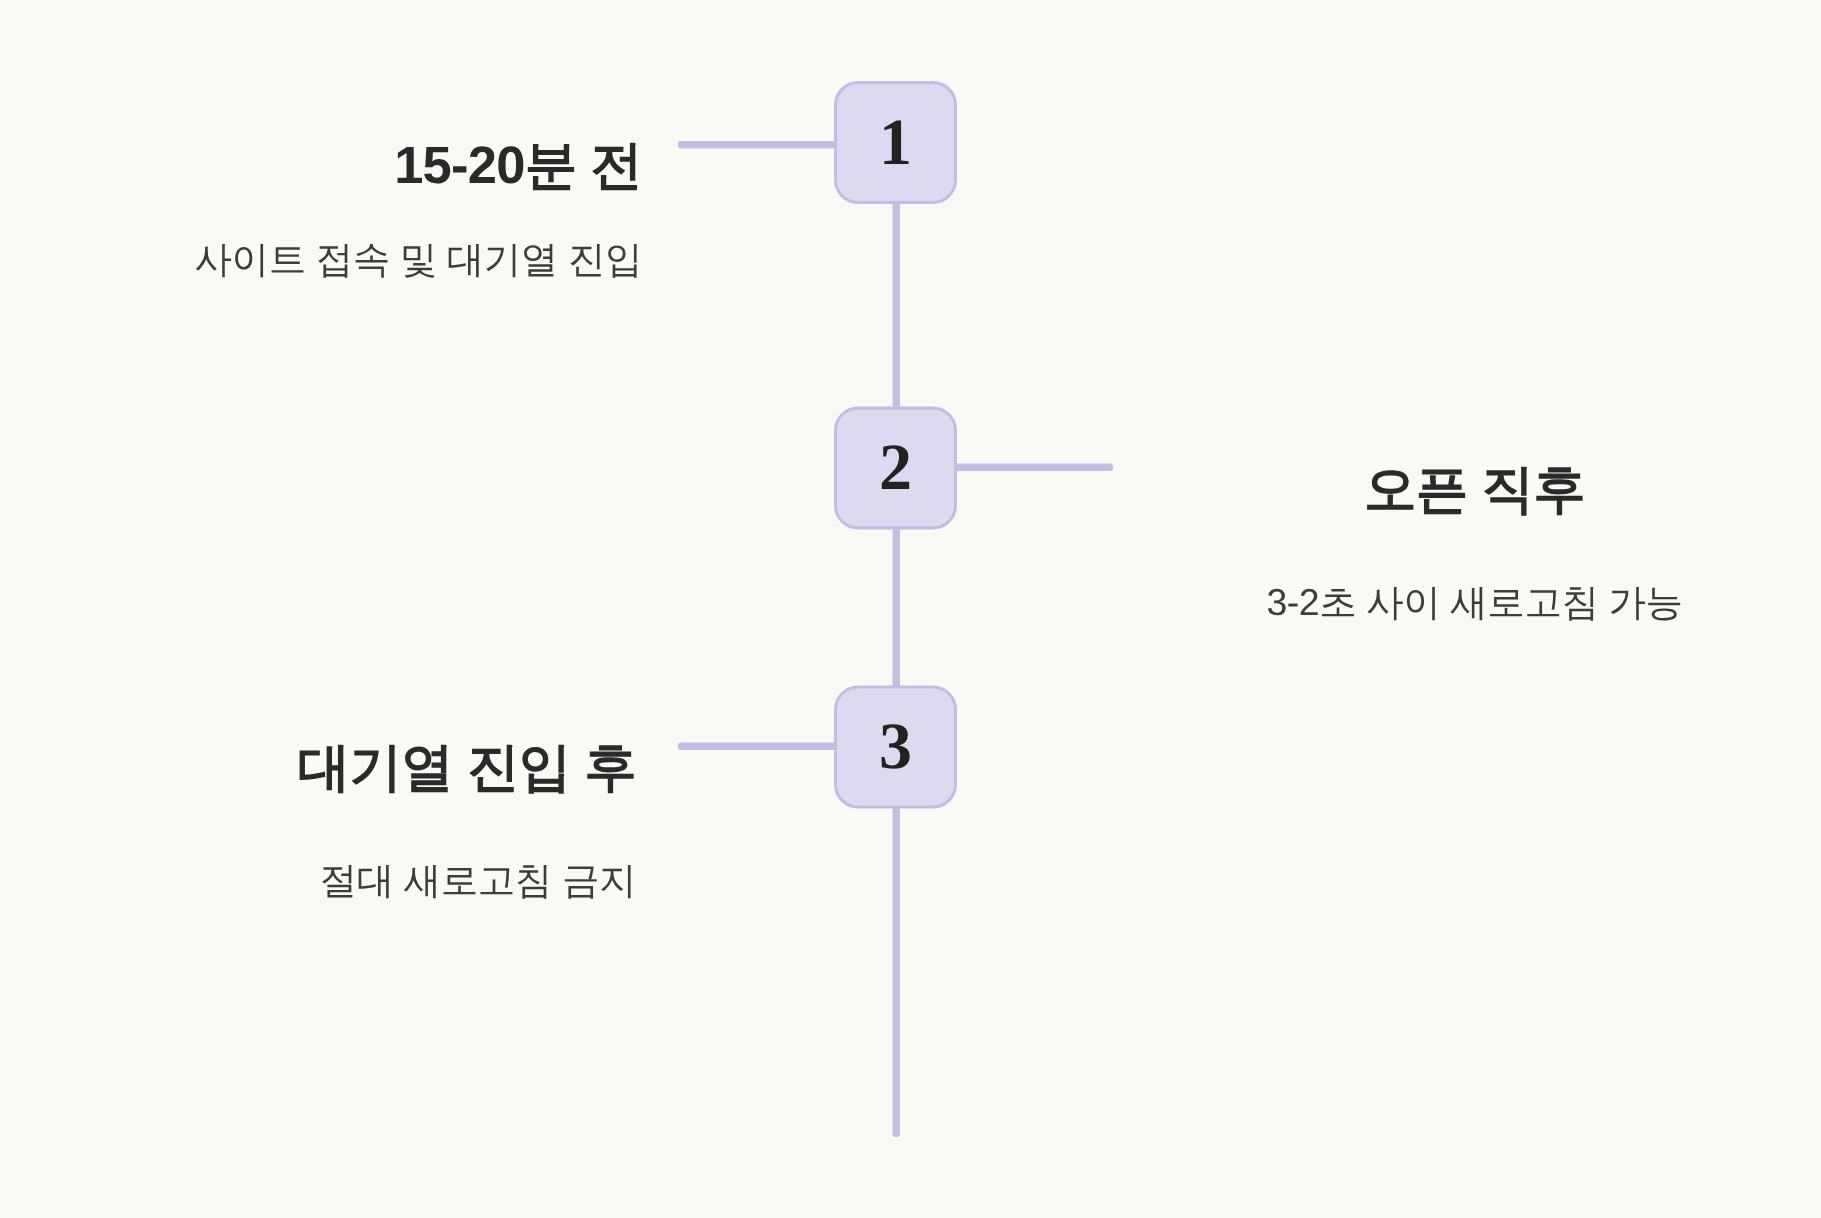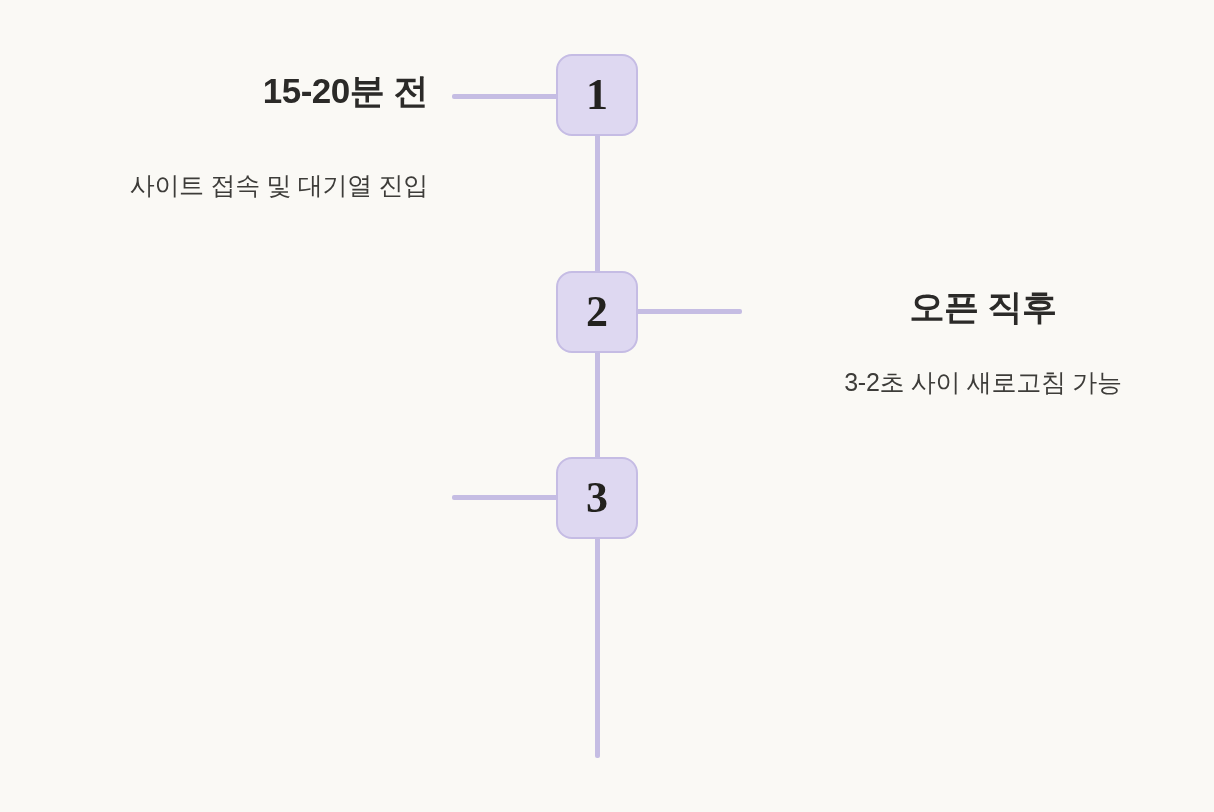--- a/index.html
+++ b/index.html
@@ -75,33 +75,34 @@
   .label-block.align-right { text-align: right; }
   .label-block.align-left  { text-align: center; }
 
   .step-title {
     color: #2b2a28;
     font-size: 35px;
     font-weight: 700;
     letter-spacing: -0.5px;
     white-space: nowrap;
     line-height: 1.1;
+    margin-top: 20px;
   }
   .step-desc {
     color: #3d3c39;
     font-size: 25px;
     font-weight: 400;
     letter-spacing: -0.3px;
     white-space: nowrap;
     line-height: 1.2;
   }
 
   
   .labels-1 { left: 0px;   top: 72px;  width: 428px; }
-  .labels-1 .step-desc { margin-top: 59px; }
+  .labels-1 .step-desc { margin-top: 27px; }
 
   .labels-2 { left: 773px; top: 288px; width: 420px; }
   .labels-2 .step-desc { margin-top: 40px; }
 
   .labels-3 { left: 0px;   top: 473px; width: 424px; }
   .labels-3 .step-desc { margin-top: 40px; }
 </style>
 </head>
 <body>
 
@@ -118,14 +119,18 @@
 
   <div class="connector connector-right conn-2"></div>
   <div class="node node-2">2</div>
   <div class="label-block align-left labels-2">
     <div class="step-title">오픈 직후</div>
     <div class="step-desc">3-2초 사이 새로고침 가능</div>
   </div>
 
   <div class="connector connector-left conn-3"></div>
   <div class="node node-3">3</div>
+  <div class="label-block align-right labels-3">
+    <div class="step-title">대기열 진입 후</div>
+    <div class="step-desc">절대 새로고침 금지</div>
+  </div>
 
 </div>
 
 </body></html>

